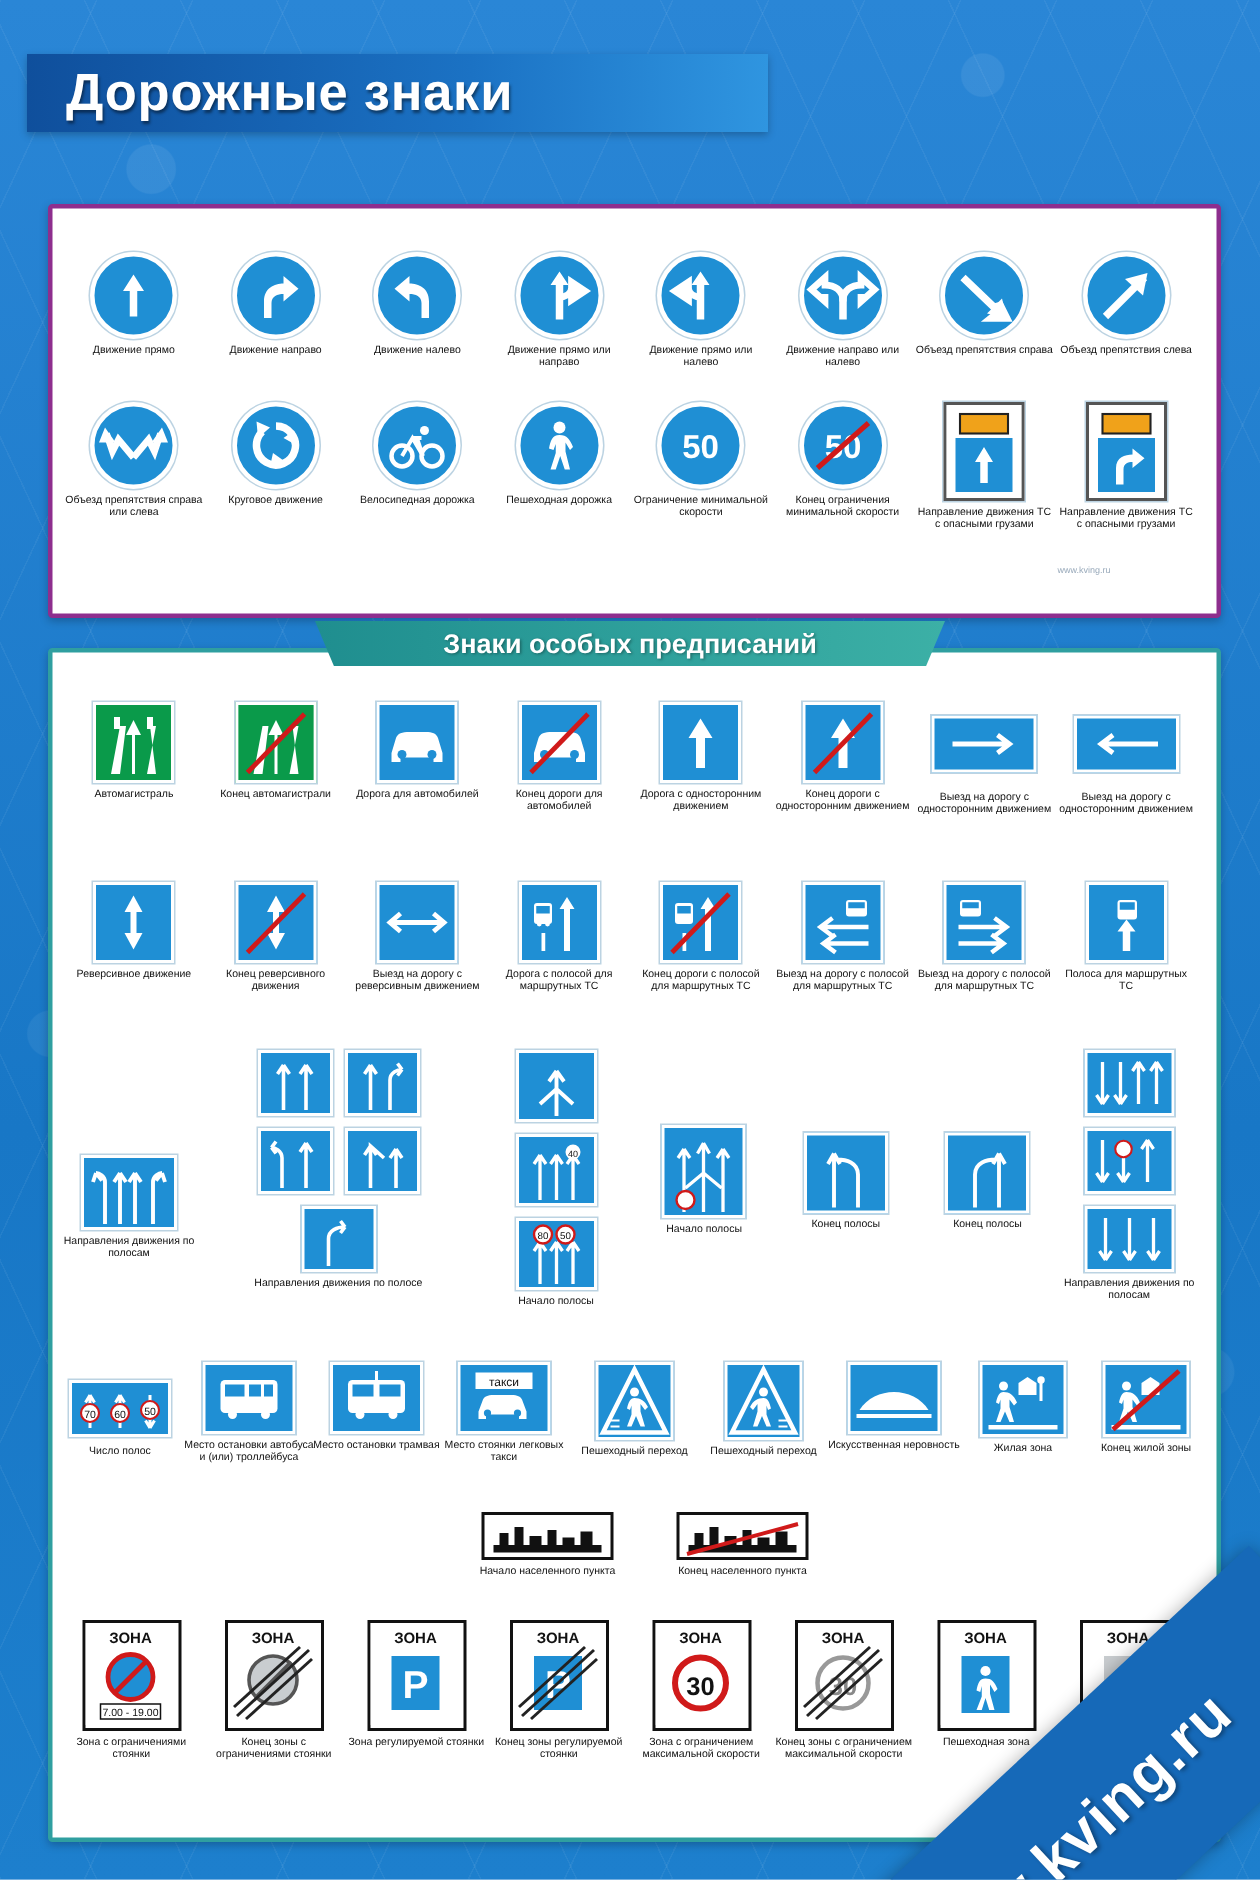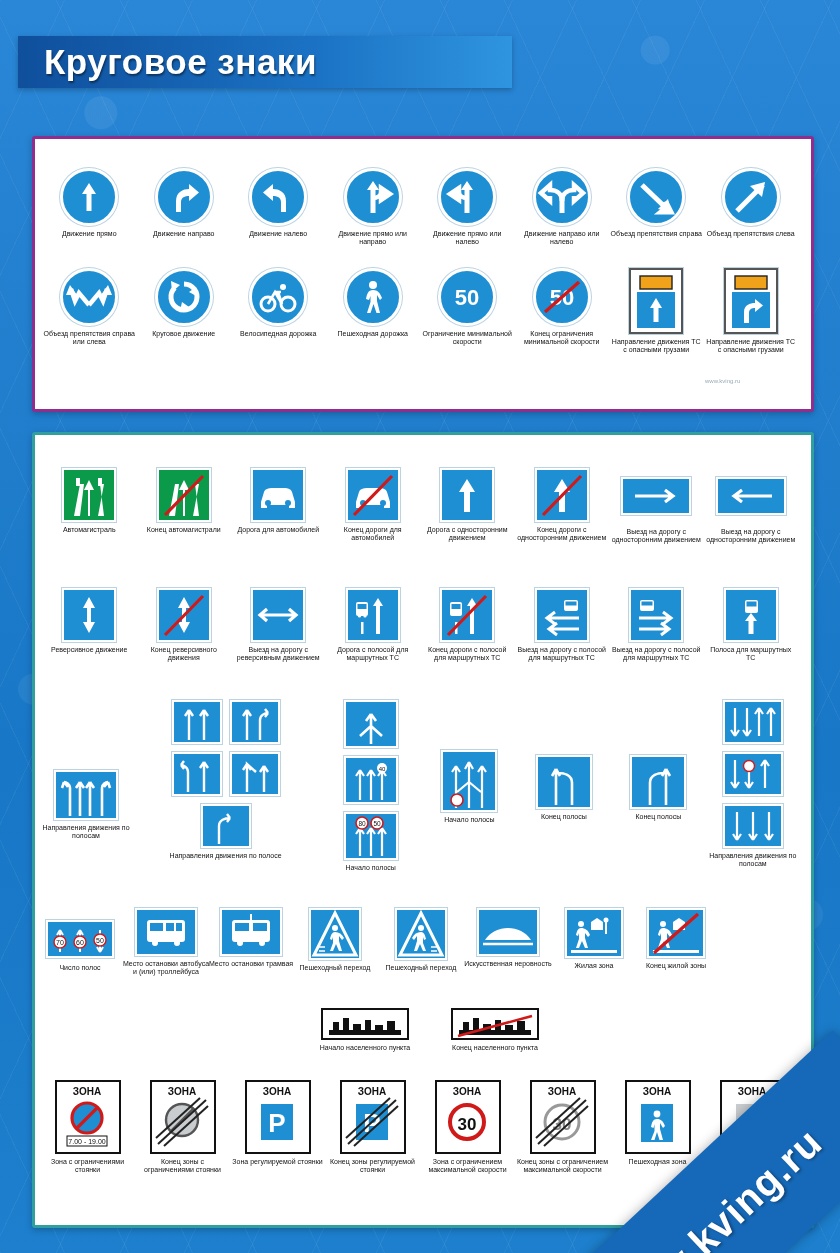--- a/index.html
+++ b/index.html
@@ -112,21 +112,21 @@
   }
 </style>
 </head>
 <body>
 
 <div class="bg-pattern"></div>
 
 <div class="page">
 
   <div class="title-bar">
-    <div class="txt">Круговое знаки</div>
+    <div class="txt">Дорожные знаки</div>
   </div>
 
   <div class="panel violet"></div>
 
   <div class="row" style="left:42px;top:168px;width:756px;">
 
     <div class="cell" style="width:96px;">
       <div class="round">
         <svg width="52" height="52" viewBox="0 0 52 52">
             <path d="M26 12 L33 23 H28.5 V40 H23.5 V23 H19 Z" fill="#fff"></path>
@@ -293,20 +293,21 @@
           <rect x="9" y="6" width="32" height="13" fill="#f0a21a" stroke="#222" stroke-width="1.4"></rect>
           <rect x="6" y="22" width="38" height="36" fill="#1f8fd4"></rect>
           <path d="M18 53 V42 C18 35 24 33 29 33 V29 L37 35.5 L29 42 V38 C26 38 23 39 23 43 V53 Z" fill="#fff"></path>
         </svg>
       </div>
       <div class="cap">Направление движения ТС с опасными грузами</div>
     </div>
   </div>
 
   <div class="panel teal"></div>
+  <div class="ribbon teal">Знаки особых предписаний</div>
 
   <div class="row" style="left:42px;top:468px;width:756px;">
 
     <div class="cell" style="width:96px;">
       <div class="sq green">
         <svg width="50" height="50" viewBox="0 0 50 50">
           <rect width="50" height="50" fill="#0a9a4a"></rect>
           <path d="M10 46 L16 14 H20 L16 46 Z M34 46 L40 14 H36 L40 46 Z" fill="#fff"></path>
           <path d="M24 46 V20 H26 V46 Z" fill="#fff"></path>
           <path d="M25 10 L20 20 H30 Z" fill="#fff"></path>
@@ -643,20 +644,32 @@
           <rect x="10" y="10" width="38" height="22" rx="3" fill="#fff"></rect>
           <rect x="13" y="13" width="14" height="8" fill="#1f8fd4"></rect>
             <rect x="31" y="13" width="14" height="8" fill="#1f8fd4"></rect>
           <circle cx="18" cy="33" r="3" fill="#fff"></circle>
             <circle cx="40" cy="33" r="3" fill="#fff"></circle>
         </svg>
       </div>
       <div class="cap">Место остановки трамвая</div>
     </div>
 
+    <div class="cell" style="width:88px;">
+      <div class="sq" style="width:58px;height:44px;">
+        <svg width="58" height="44" viewBox="0 0 58 44">
+          <rect x="10" y="5" width="38" height="11" fill="#fff"></rect>
+          <text x="29" y="14" font-size="8" font-family="Liberation Sans" text-anchor="middle" fill="#111">такси</text>
+          <path d="M12 31 L15 23 C16 21 18 20 22 20 H34 C38 20 40 21 41 23 L44 31 V36 H39 V33 H17 V36 H12 Z" fill="#fff"></path>
+          <circle cx="18" cy="32" r="2.4" fill="#1f8fd4"></circle>
+            <circle cx="38" cy="32" r="2.4" fill="#1f8fd4"></circle>
+        </svg>
+      </div>
+      <div class="cap">Место стоянки легковых такси</div>
+    </div>
 
     <div class="cell" style="width:86px;">
       <div class="sq" style="width:48px;height:48px;background:#1f8fd4;">
         <svg width="48" height="48" viewBox="0 0 48 48">
           <path d="M24 3 L45 45 H3 Z" fill="#1f8fd4" stroke="#fff" stroke-width="3"></path>
           <circle cx="24" cy="18" r="3" fill="#fff"></circle>
           <path d="M24 22 C21 22 20 25 19 29 L21 30 L22 27 V33 L19 41 H22 L25 34 L28 41 H31 L28 31 V26 L31 30 L33 28 C31 24 28 22 24 22 Z" fill="#fff"></path>
           <path d="M8 41 H14 M8 37 H14" stroke="#fff" stroke-width="1.4"></path>
         </svg>
       </div>

